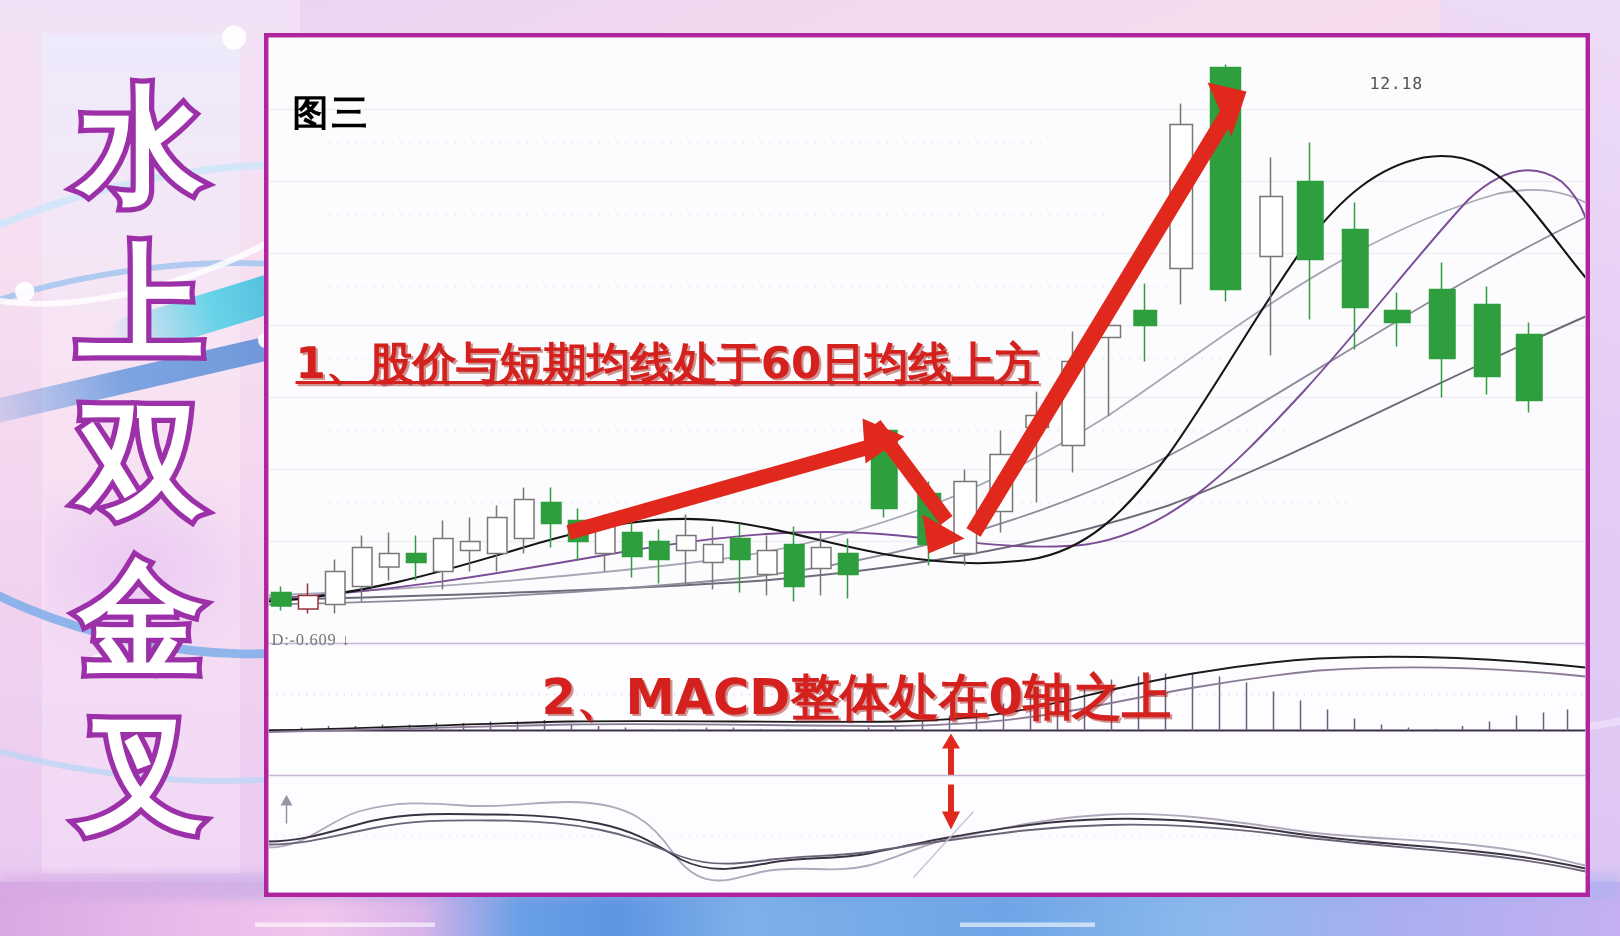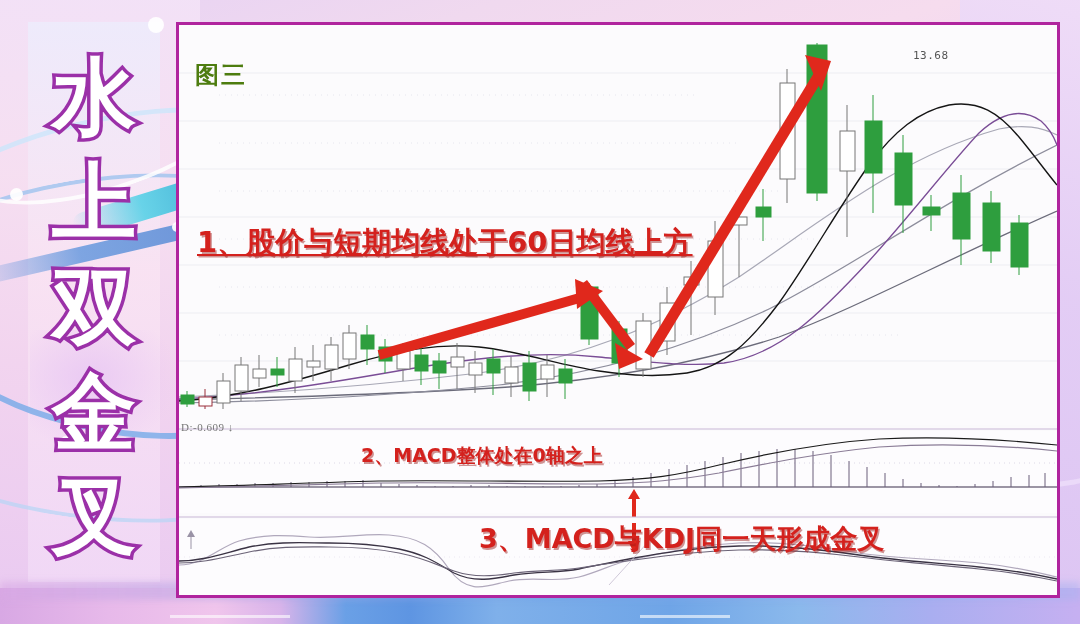--- a/index.html
+++ b/index.html
@@ -94,21 +94,21 @@
     background:#fbfafc;
     border:3px solid #b0249e;
     box-sizing:border-box;
     overflow:hidden;
     z-index:5;
   }
   #chart-inner{position:absolute;inset:0;}
   .fig-label{
     position:absolute;left:16px;top:34px;
     font-family:"DejaVu Sans","Liberation Sans",sans-serif;
-    font-weight:bold;font-size:24px;color:#4d7c0f;letter-spacing:2px;
+    font-weight:bold;font-size:24px;color:#000000;letter-spacing:2px;
     z-index:4;
   }
   .price-tag{
     position:absolute;left:734px;top:24px;
     font-family:"DejaVu Sans Mono","Liberation Mono",monospace;
     font-size:11px;color:#555;letter-spacing:.5px;z-index:4;
   }
   .macd-val{
     position:absolute;left:2px;top:396px;
     font-family:Liberation Serif, serif;
@@ -116,21 +116,21 @@
   }
 
   .anno{
     position:absolute;
     font-family:"DejaVu Sans","Liberation Sans",sans-serif;
     font-weight:bold;color:#d4211d;
     text-shadow:1.5px 1.5px 0 rgba(150,20,18,.45);
     white-space:nowrap;z-index:7;letter-spacing:0px;
   }
   #anno1{left:18px;top:198px;font-size:29px;text-decoration:underline;}
-  #anno2{left:182px;top:418px;font-size:19px;}
+  #anno2{left:182px;top:418px;font-size:33px;}
   #anno3{left:300px;top:496px;font-size:27px;}
   svg{display:block;}
 </style>
 </head>
 <body>
 
 <div id="stage">
 
   <div class="bg-base"></div>
   <div class="bg-wash-left"></div>
@@ -443,26 +443,25 @@
 
           <line x1="404" y1="258" x2="452" y2="322" stroke="#e0281c" stroke-width="10" stroke-linecap="butt"></line>
           <path d="M436,318 L464,334 L440,344 z" fill="#e0281c"></path>
 
           <line x1="470" y1="330" x2="640" y2="50" stroke="#e0281c" stroke-width="11" stroke-linecap="butt"></line>
           <path d="M626,30 L652,36 L642,66 z" fill="#e0281c"></path>
         </g>
       </svg>
 
       <div class="fig-label">图三</div>
-      <div class="price-tag">13.68</div>
+      <div class="price-tag">12.18</div>
       <div class="macd-val">D:-0.609 ↓</div>
 
       <div class="anno" id="anno1">1、股价与短期均线处于60日均线上方</div>
       <div class="anno" id="anno2">2、MACD整体处在0轴之上</div>
-      <div class="anno" id="anno3">3、MACD与KDJ同一天形成金叉</div>
     </div>
   </div>
 
   <div class="bottom-band">
     <div class="bottom-stripe" style="left:170px;width:120px;"></div>
     <div class="bottom-stripe" style="left:640px;width:90px;"></div>
   </div>
 </div>
 
 </body></html>

